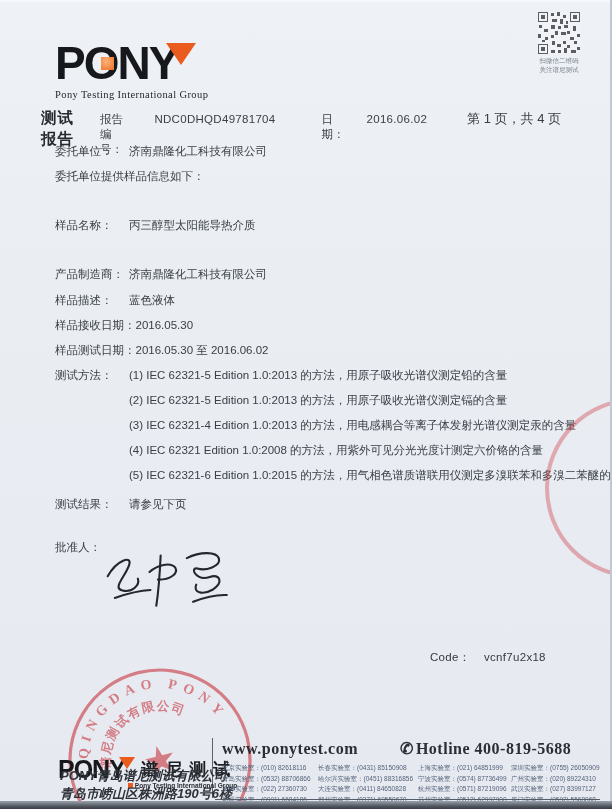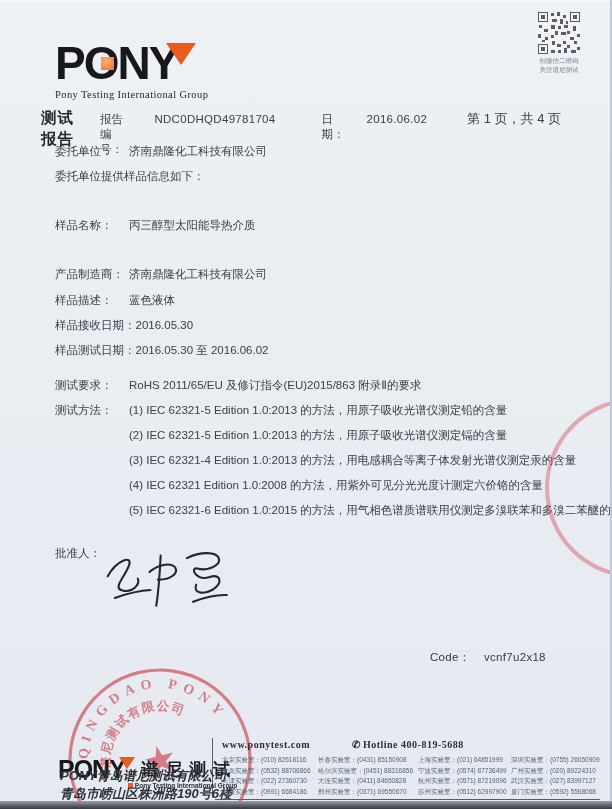--- a/index.html
+++ b/index.html
@@ -75,21 +75,21 @@
     letter-spacing:-1px;color:#17181b;vertical-align:middle;}
   .f-logo-y-tri{position:absolute;left:61px;top:2px;width:0;height:0;
     border-left:8px solid transparent;border-right:8px solid transparent;
     border-top:12px solid #ea5b1e;}
   .f-logo-cn{display:inline-block;font-size:17px;font-weight:bold;color:#1c1e22;
     letter-spacing:7px;vertical-align:middle;margin-left:12px;}
   .f-logo-sub{font-size:6.5px;font-weight:bold;color:#2a2d32;text-align:right;margin-top:-2px;}
   .f-logo-sub .orange-sq{display:inline-block;width:5px;height:5px;background:#ea5b1e;margin-right:2px;}
   .f-company{position:absolute;left:60px;top:32px;font-size:13px;line-height:1.35;color:#2e3238;font-weight:bold;font-style:italic;}
   .f-right{position:absolute;left:222px;top:4px;width:384px;}
-  .f-web-row{display:flex;align-items:baseline;font-size:10px;font-weight:bold;
+  .f-web-row{display:flex;align-items:baseline;font-size:16px;font-weight:bold;
     font-family:"Liberation Serif",serif;color:#2b2f35;letter-spacing:.5px;}
   .f-hotline{margin-left:42px;display:flex;align-items:baseline;}
   .f-phone-ic{font-family:"Liberation Sans",sans-serif;margin-right:2px;}
   .f-labs{display:grid;grid-template-columns:96px 100px 93px 95px;margin-top:5px;
     font-size:6.5px;line-height:10.5px;color:#55627b;white-space:nowrap;}
   .f-rule{position:absolute;left:215px;top:64px;width:385px;height:1px;background:#565c66;}
 </style>
 </head>
 <body>
 
@@ -183,32 +183,32 @@
       <span class="val">蓝色液体</span>
     </div>
     <div class="row gap-sm">
       <span class="lbl">样品接收日期：</span>
       <span class="val">2016.05.30</span>
     </div>
     <div class="row">
       <span class="lbl">样品测试日期：</span>
       <span class="val">2016.05.30 至 2016.06.02</span>
     </div>
-    <div class="row gap-lg">
-      <span class="lbl">测试要求：</span>
-      <span class="val">RoHS 2011/65/EU 及修订指令(EU)2015/863 附录Ⅱ的要求</span>
-    </div>
     <div class="row">
       <span class="lbl">测试方法：</span>
       <span class="val">(1) IEC 62321-5 Edition 1.0:2013 的方法，用原子吸收光谱仪测定铅的含量</span>
     </div>
     <div class="method-item">(2) IEC 62321-5 Edition 1.0:2013 的方法，用原子吸收光谱仪测定镉的含量</div>
     <div class="method-item">(3) IEC 62321-4 Edition 1.0:2013 的方法，用电感耦合等离子体发射光谱仪测定汞的含量</div>
     <div class="method-item">(4) IEC 62321 Edition 1.0:2008 的方法，用紫外可见分光光度计测定六价铬的含量</div>
     <div class="method-item">(5) IEC 62321-6 Edition 1.0:2015 的方法，用气相色谱质谱联用仪测定多溴联苯和多溴二苯醚的含量</div>
+    <div class="row gap-md">
+      <span class="lbl">测试结果：</span>
+      <span class="val">请参见下页</span>
+    </div>
     <div class="row gap-xl">
       <span class="lbl">批准人：</span>
     </div>
   </div>
 
   <svg class="sig" width="140" height="72" viewBox="0 0 140 72">
     <g fill="none" stroke="#23272e" stroke-width="2.1" stroke-linecap="round">
       <path d="M8,28 C18,12 34,8 30,18 C25,30 12,40 22,43 C32,46 40,38 38,32"></path>
       <path d="M14,50 C28,46 40,44 50,44"></path>
       <path d="M62,10 C60,30 58,46 55,60"></path>

